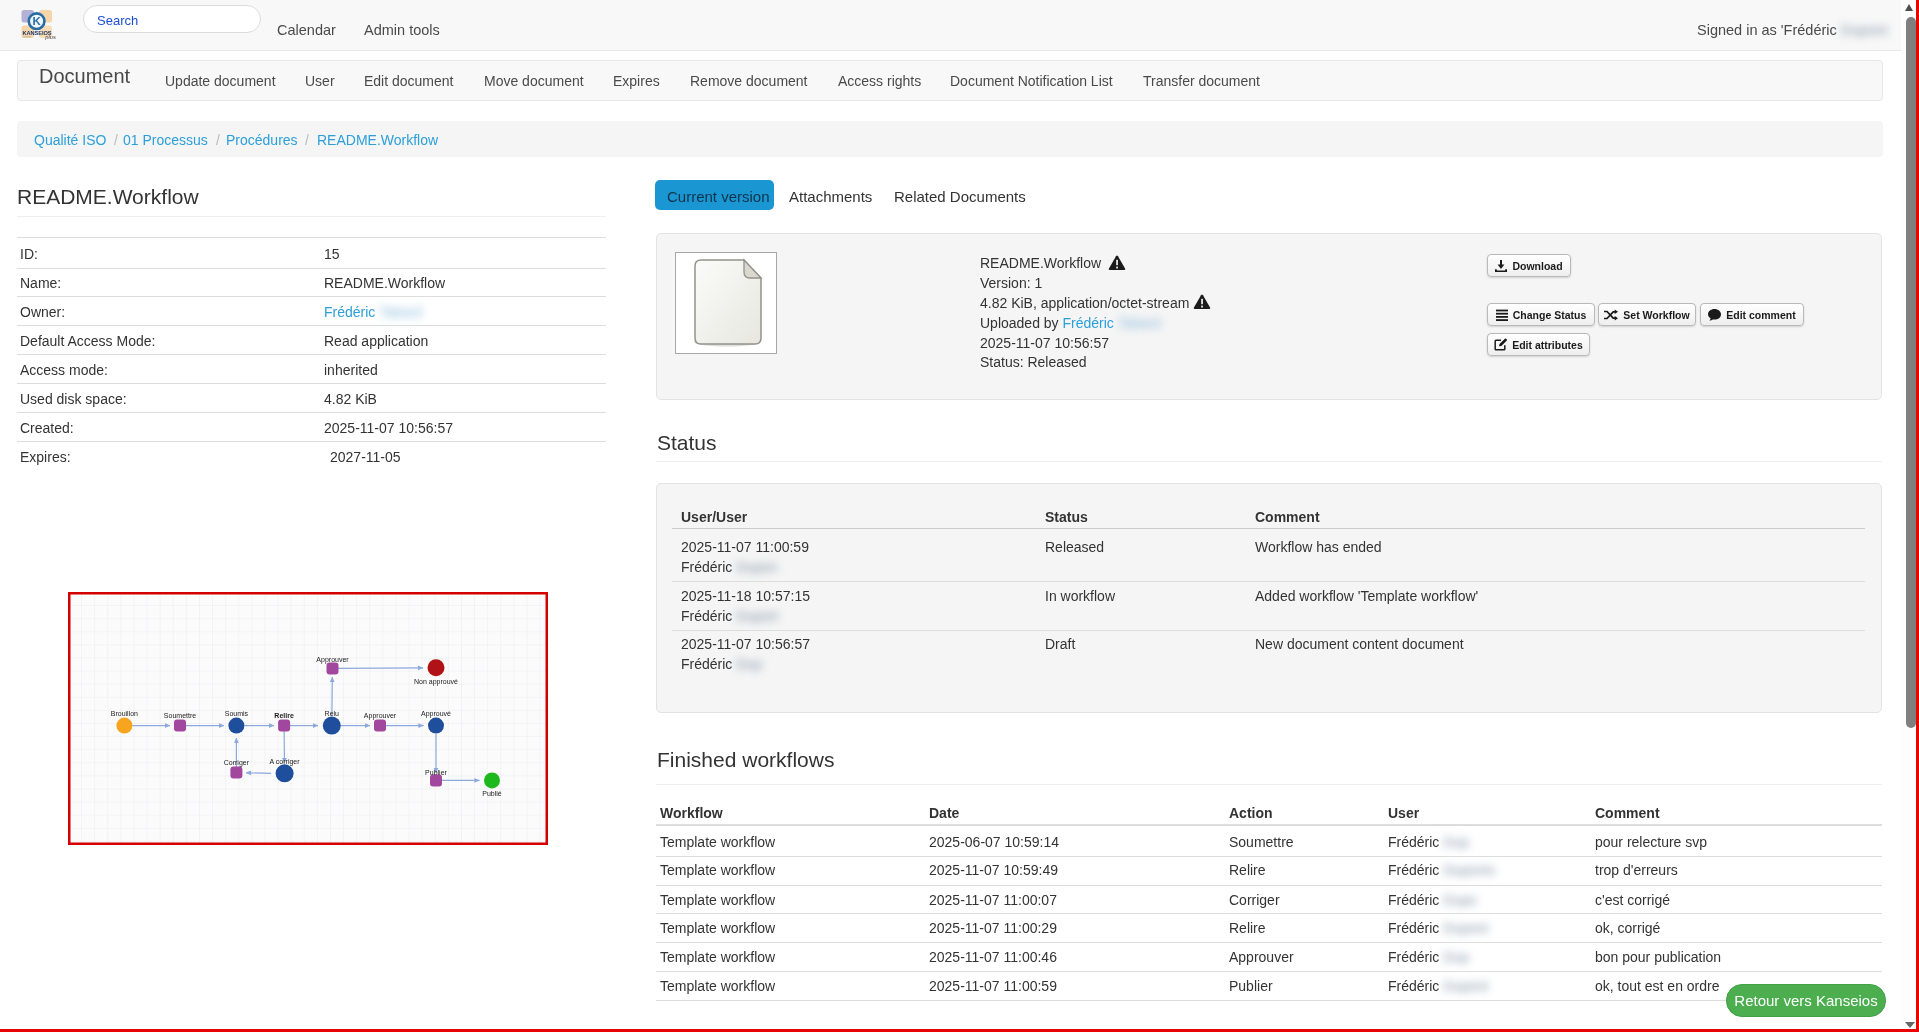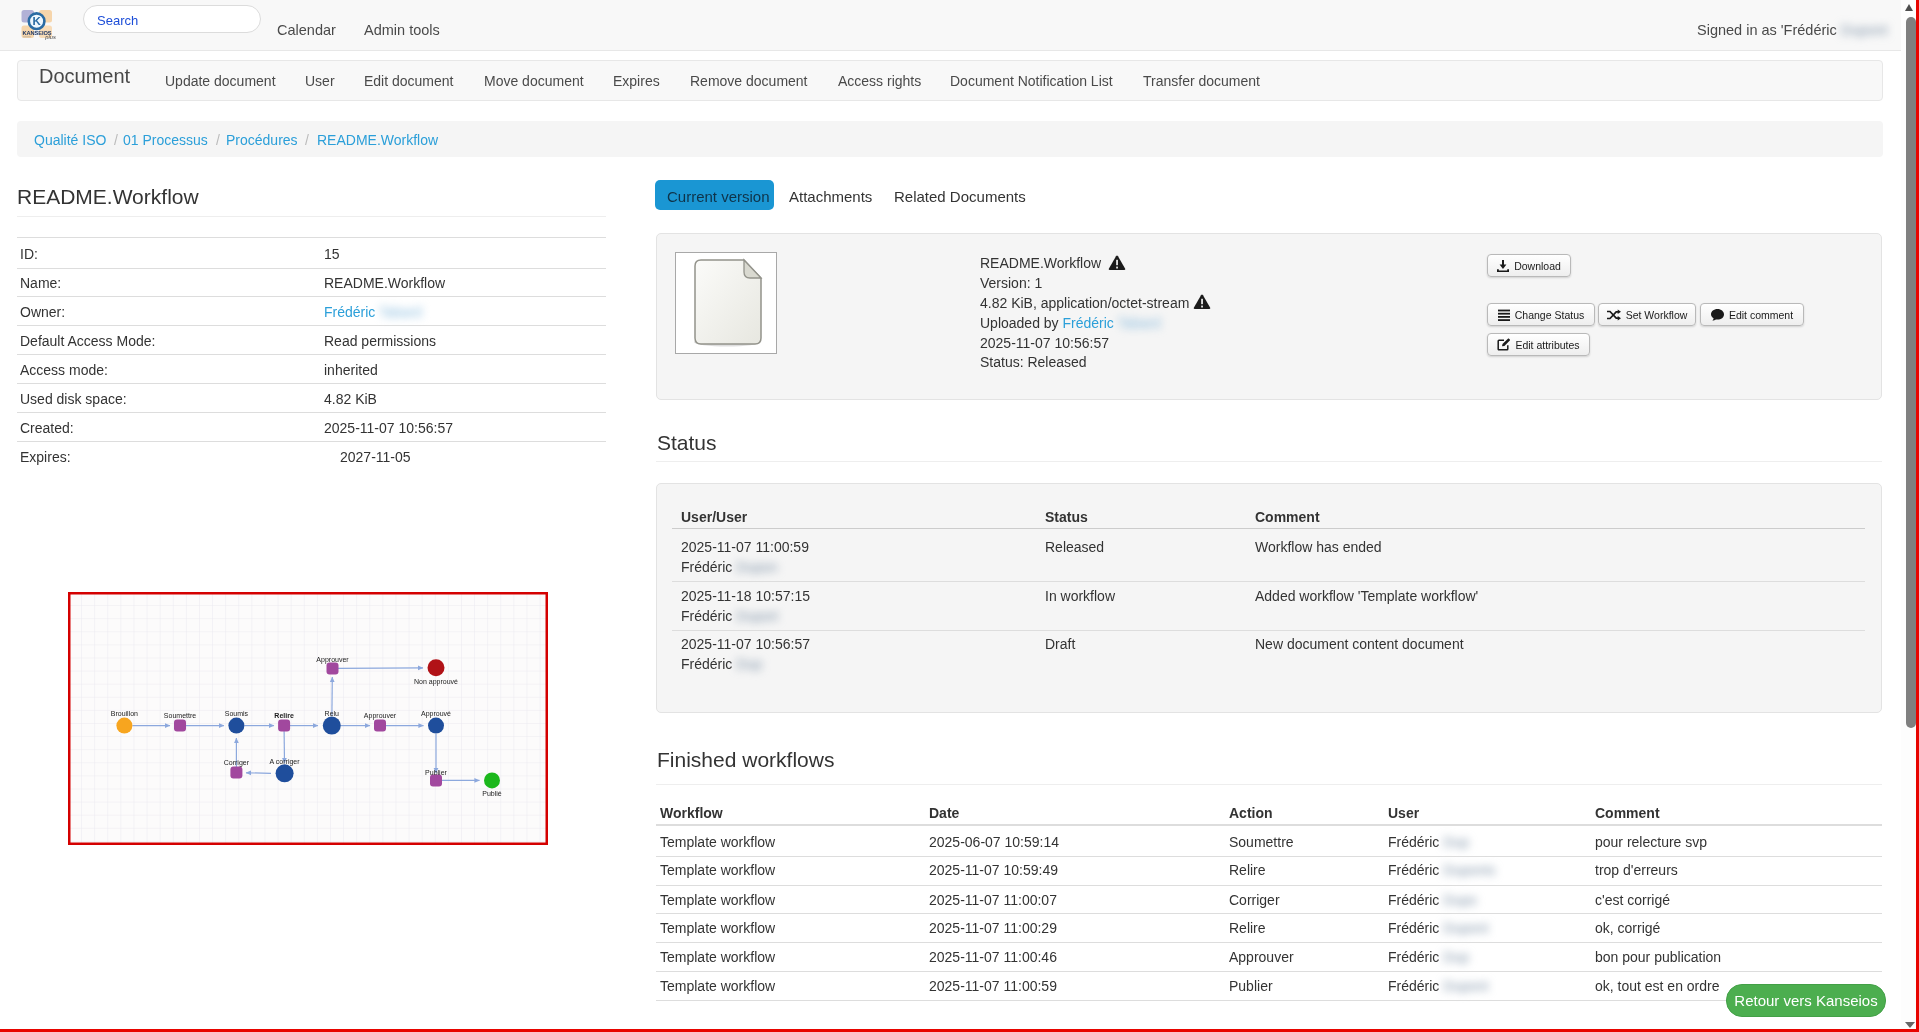--- a/index.html
+++ b/index.html
@@ -4,21 +4,21 @@
 html,body{width:1919px;height:1032px;overflow:hidden}
 body{font-family:"Liberation Sans",sans-serif;background:#fff;color:#333;position:relative}
 .a{position:absolute}
 .lk{color:#2b9fd9}
 .blur{filter:blur(4px);color:#7f93a8}
 .blur2{filter:blur(4px);color:#85b9dd}
 .t14{font-size:14px;line-height:16px;white-space:nowrap}
 .t15{font-size:15px;line-height:17px;white-space:nowrap}
 .b{font-weight:bold}
 .sep{position:absolute;height:1px;background:#ddd}
-.btn{position:absolute;border:1px solid #b9b9b9;border-radius:4px;background:linear-gradient(#ffffff,#eeeeee);font-size:10.5px;font-weight:normal;color:#1a1a1a;display:flex;align-items:center;justify-content:center;gap:5px;box-shadow:0 1px 2px rgba(0,0,0,.15);white-space:nowrap}
+.btn{position:absolute;border:1px solid #b9b9b9;border-radius:4px;background:linear-gradient(#ffffff,#eeeeee);font-size:10.5px;font-weight:bold;color:#1a1a1a;display:flex;align-items:center;justify-content:center;gap:5px;box-shadow:0 1px 2px rgba(0,0,0,.15);white-space:nowrap}
 </style></head><body>
 
 <div class="a" style="left:0;top:0;width:1901px;height:51px;background:#f8f8f8;border-bottom:1px solid #e7e7e7"></div>
 <svg class="a" style="left:21px;top:9px" width="38" height="33" viewBox="0 0 38 33">
 <rect x="0.5" y="1" width="12.5" height="12.5" rx="2.5" fill="#b2b1d6"></rect>
 <rect x="18" y="1" width="13" height="12.5" rx="2.5" fill="#f6d5ab"></rect>
 <rect x="0.5" y="16.5" width="12.5" height="12.5" rx="2.5" fill="#f6d5ab"></rect>
 <rect x="18" y="16.5" width="13" height="12.5" rx="2.5" fill="#f8dcb8"></rect>
 <circle cx="15.6" cy="12.2" r="7.8" fill="#eef7fe" stroke="#2a6ba3" stroke-width="2.6"></circle>
 <text x="15.6" y="16.4" font-size="11.5" font-weight="bold" fill="#2a6ba3" text-anchor="middle">K</text>
@@ -63,29 +63,29 @@
 <div class="sep" style="left:17px;top:383px;width:589px"></div>
 <div class="sep" style="left:17px;top:412px;width:589px"></div>
 <div class="sep" style="left:17px;top:441px;width:589px"></div>
 <span class="a t14" style="left:20px;top:246px">ID:</span>
 <span class="a t14" style="left:324px;top:246px">15</span>
 <span class="a t14" style="left:20px;top:275px">Name:</span>
 <span class="a t14" style="left:324px;top:275px">README.Workflow</span>
 <span class="a t14" style="left:20px;top:304px">Owner:</span>
 <span class="a t14" style="left:324px;top:304px"><span class="lk">Frédéric <span class="blur2">Tabard</span></span></span>
 <span class="a t14" style="left:20px;top:333px">Default Access Mode:</span>
-<span class="a t14" style="left:324px;top:333px">Read permissions</span>
+<span class="a t14" style="left:324px;top:333px">Read application</span>
 <span class="a t14" style="left:20px;top:362px">Access mode:</span>
 <span class="a t14" style="left:324px;top:362px">inherited</span>
 <span class="a t14" style="left:20px;top:391px">Used disk space:</span>
 <span class="a t14" style="left:324px;top:391px">4.82 KiB</span>
 <span class="a t14" style="left:20px;top:420px">Created:</span>
 <span class="a t14" style="left:324px;top:420px">2025-11-07 10:56:57</span>
 <span class="a t14" style="left:20px;top:449px">Expires:</span>
-<span class="a t14" style="left:340px;top:449px">2027-11-05</span>
+<span class="a t14" style="left:330px;top:449px">2027-11-05</span>
 
 <svg class="a" style="left:68px;top:592px" width="480" height="253" viewBox="0 0 480 253">
 <defs>
 <pattern id="g" width="13.1" height="13.1" patternUnits="userSpaceOnUse">
         <path d="M13.1 0H0V13.1" fill="none" stroke="#ebe9f0" stroke-width="1"></path>
       </pattern>
 <marker id="ar" viewBox="0 0 10 10" refX="8.5" refY="5" markerWidth="5" markerHeight="5" orient="auto-start-reverse">
         <path d="M0 1L9 5L0 9z" fill="#8ca8dd"></path>
       </marker>
 </defs>

